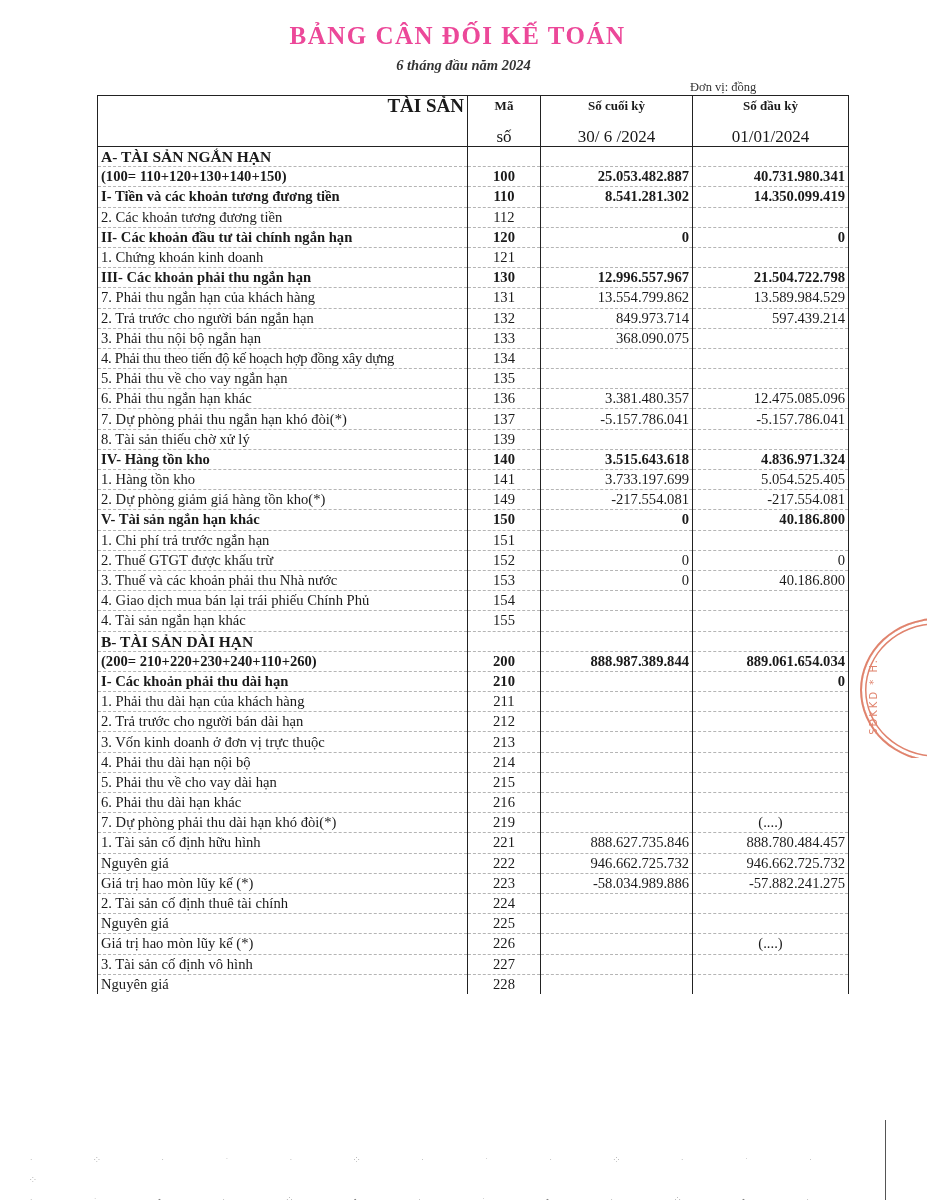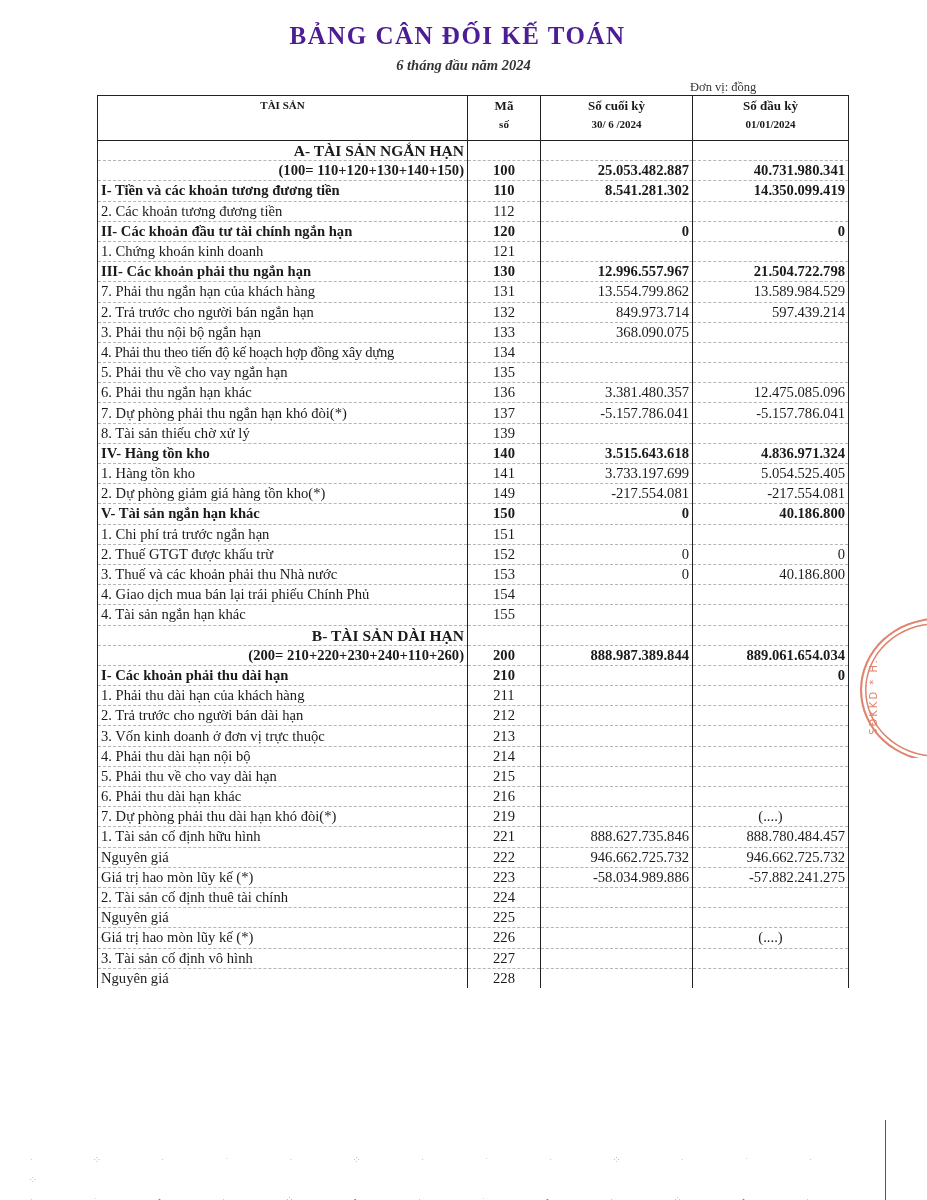--- a/index.html
+++ b/index.html
@@ -1,36 +1,36 @@
 <!DOCTYPE html>
 <html><head>
 <meta charset="utf-8">
 <style>
   html, body { margin:0; padding:0; background:#ffffff; }
   body { width:927px; height:1200px; position:relative; overflow:hidden;
          font-family:"Liberation Serif","DejaVu Serif",serif; color:#1a1a1a; }
   .title { position:absolute; left:0; width:915px; top:22px; text-align:center;
-           font-size:25px; font-weight:bold; letter-spacing:1.5px; color:#4c1d95; }
+           font-size:25px; font-weight:bold; letter-spacing:1.5px; color:#ec4899; }
   .subtitle { position:absolute; left:0; width:927px; top:57px; text-align:center;
               font-size:14.5px; font-style:italic; font-weight:bold; color:#333; }
   .unit { position:absolute; left:690px; top:80px; font-size:12.5px; color:#333; }
   table.bs { position:absolute; left:97px; top:95px; border-collapse:collapse;
              table-layout:fixed; width:751px; font-size:14.6px; }
   table.bs col.c1 { width:370px; } table.bs col.c2 { width:73px; }
   table.bs col.c3 { width:152px; } table.bs col.c4 { width:156px; }
   table.bs td, table.bs th { padding:0 3px; height:19.2px; line-height:19px; white-space:nowrap;
        border-left:1.3px solid #222; border-right:1.3px solid #222;
        border-bottom:1px dashed #b5b5b5; overflow:hidden; }
   table.bs th { font-weight:bold; font-size:13px; text-align:center; border-bottom:1.3px solid #222;
        border-top:1.3px solid #222; vertical-align:top; }
-  table.bs th .l2 { display:block; font-weight:bold; margin-top:0; font-size:11px; }
-  table.bs th.h1 { font-size:11px; }
+  table.bs th .l2 { display:block; font-weight:normal; margin-top:12px; font-size:17px; }
+  table.bs th.h1 { font-size:19px;text-align:right; }
   td.code { text-align:center; } td.num { text-align:right; } td.ell { text-align:center; }
   tr.bold td { font-weight:bold; }
-  tr.section td.lbl { text-align:right; font-weight:bold; }
+  tr.section td.lbl { text-align:left; font-weight:bold; }
   td.indent { padding-left:35px; }
   tr.last td { border-bottom:none; }
   .stamp { position:absolute; left:848px; top:618px; width:80px; height:140px; overflow:hidden; }
   .stamp-ring { position:absolute; left:12px; top:0; width:150px; height:140px; border-radius:50%;
        border:2px solid #e0836d; box-shadow: inset 0 0 0 3px #fff, inset 0 0 0 4.5px #e0836d; }
   .stamp-text { position:absolute; left:20px; top:40px; color:#e0836d; font-size:10px;
        font-family:"DejaVu Sans",sans-serif; writing-mode:vertical-rl; transform:rotate(180deg); letter-spacing:2px; }
   .bottom-line { position:absolute; left:885px; top:1120px; width:1px; height:80px; background:#555; }
   .specks { position:absolute; left:30px; top:1150px; width:830px; height:50px;
        font-size:7px; color:#888; letter-spacing:30px; line-height:20px; }

